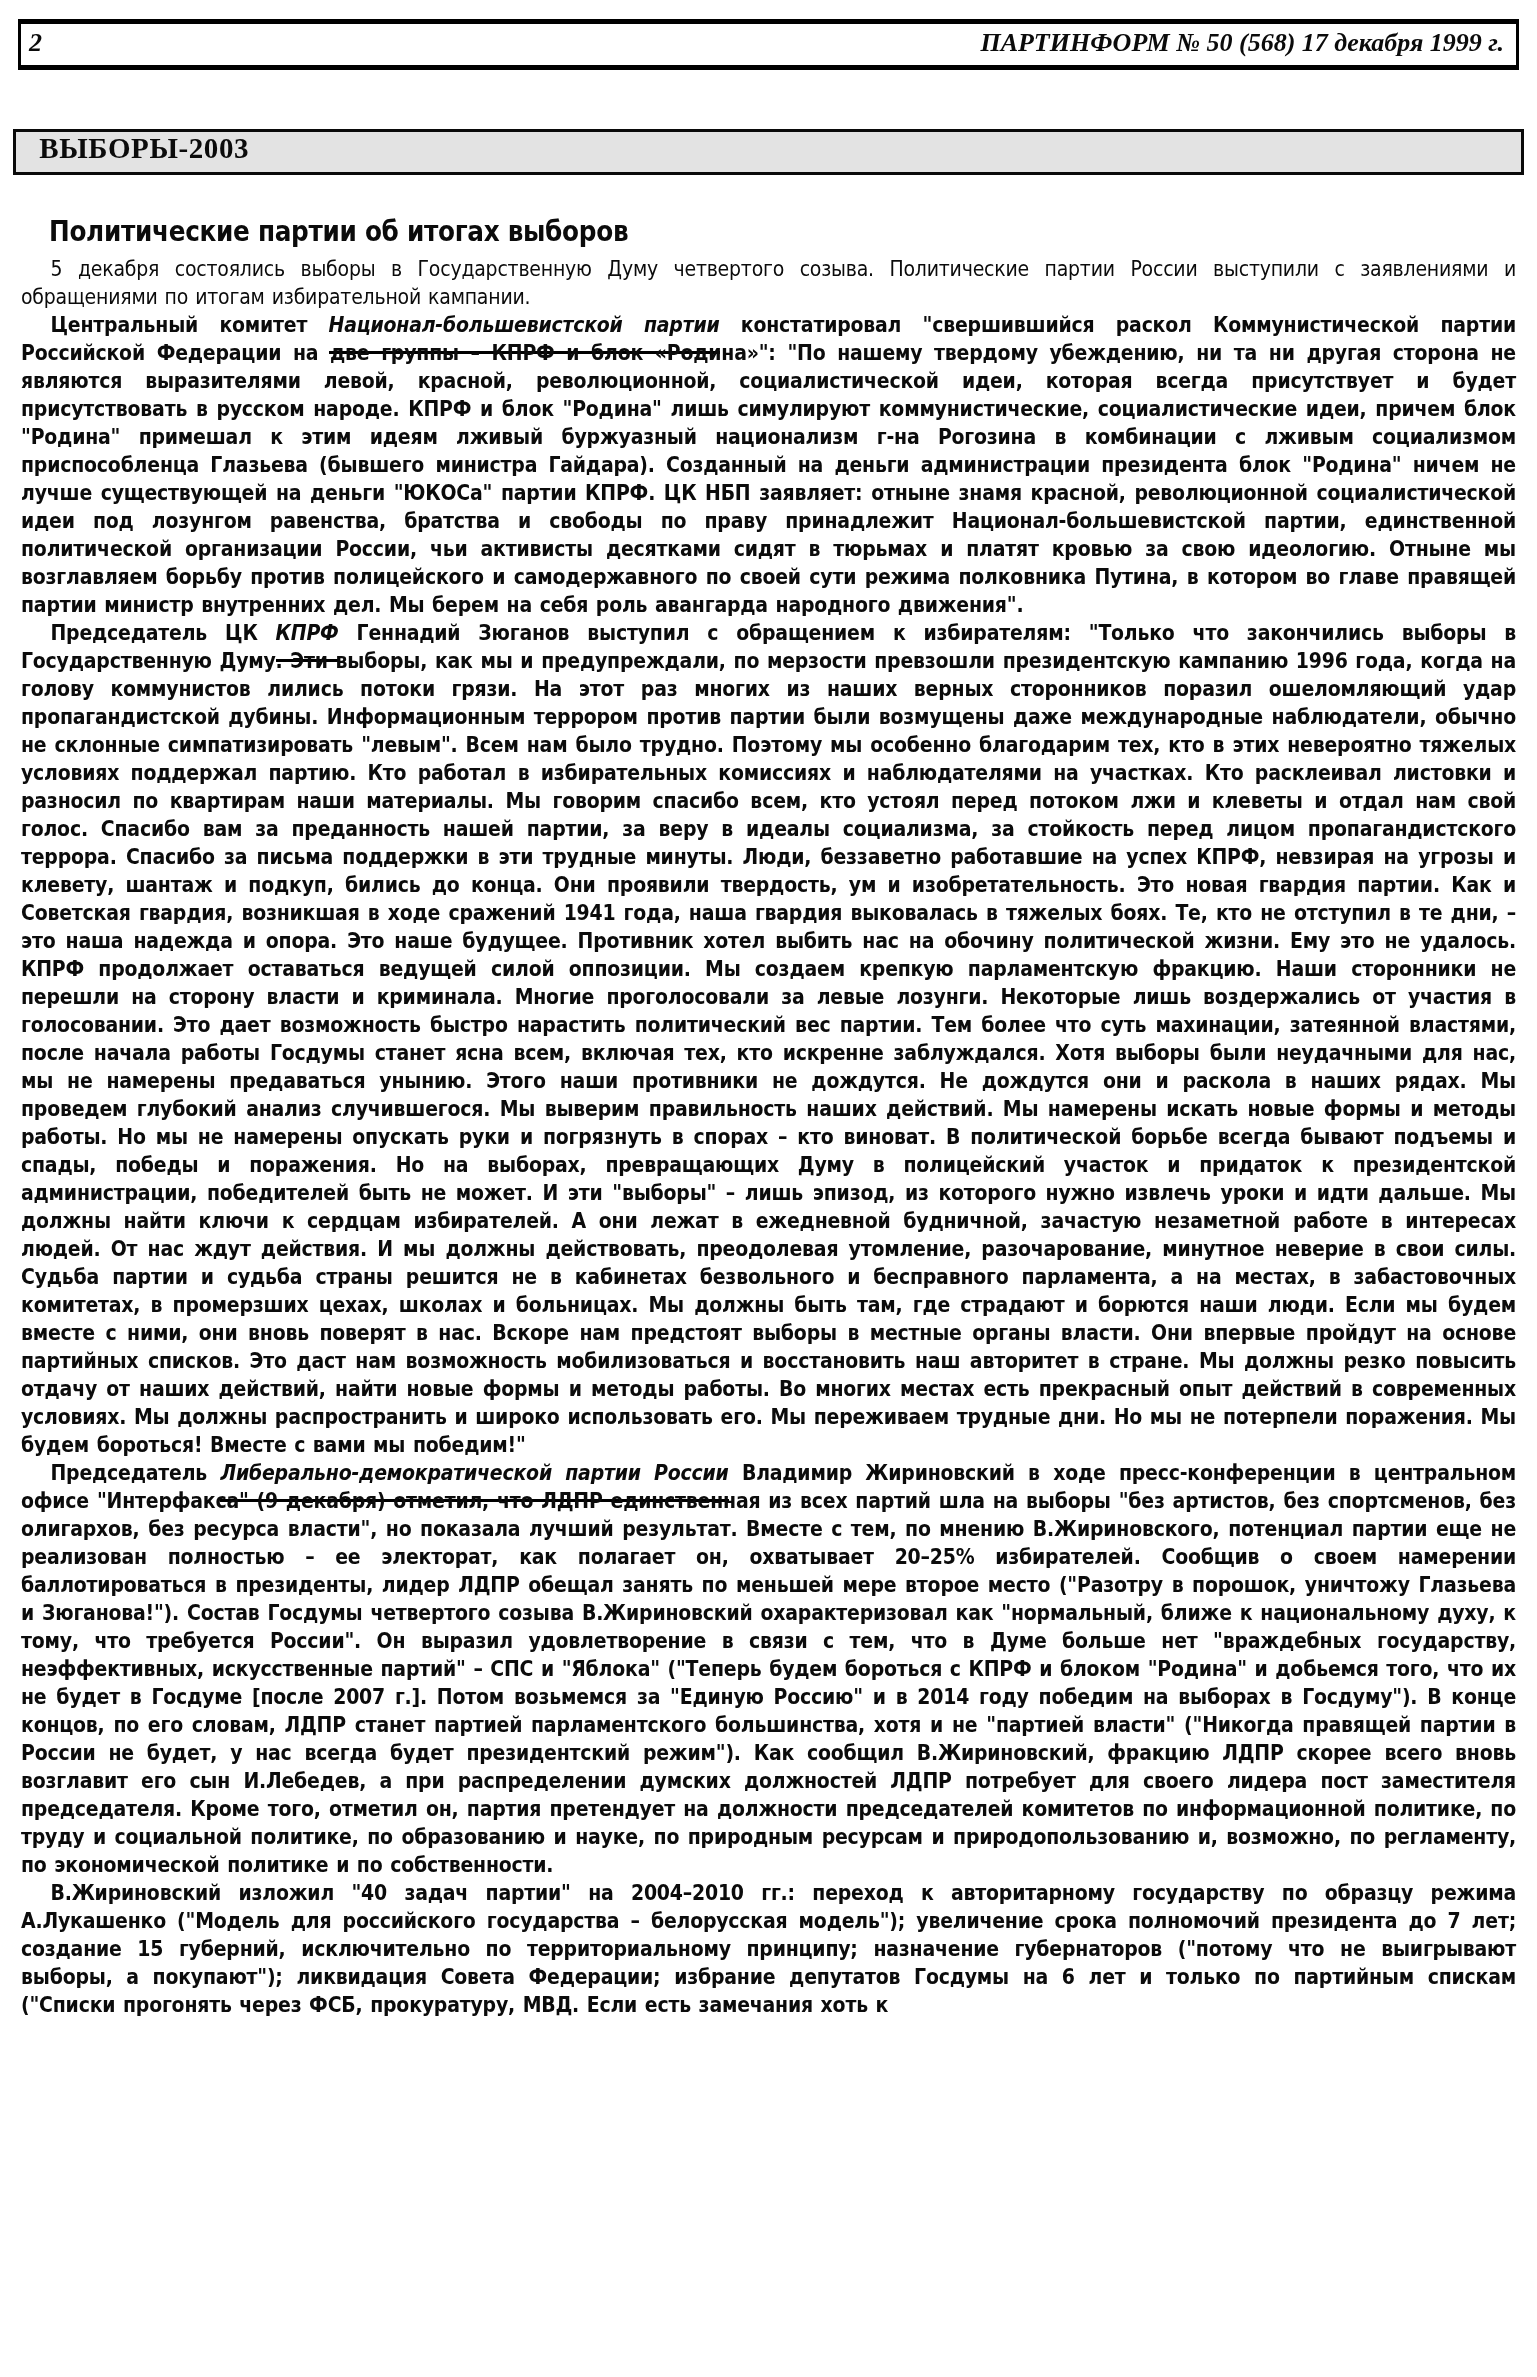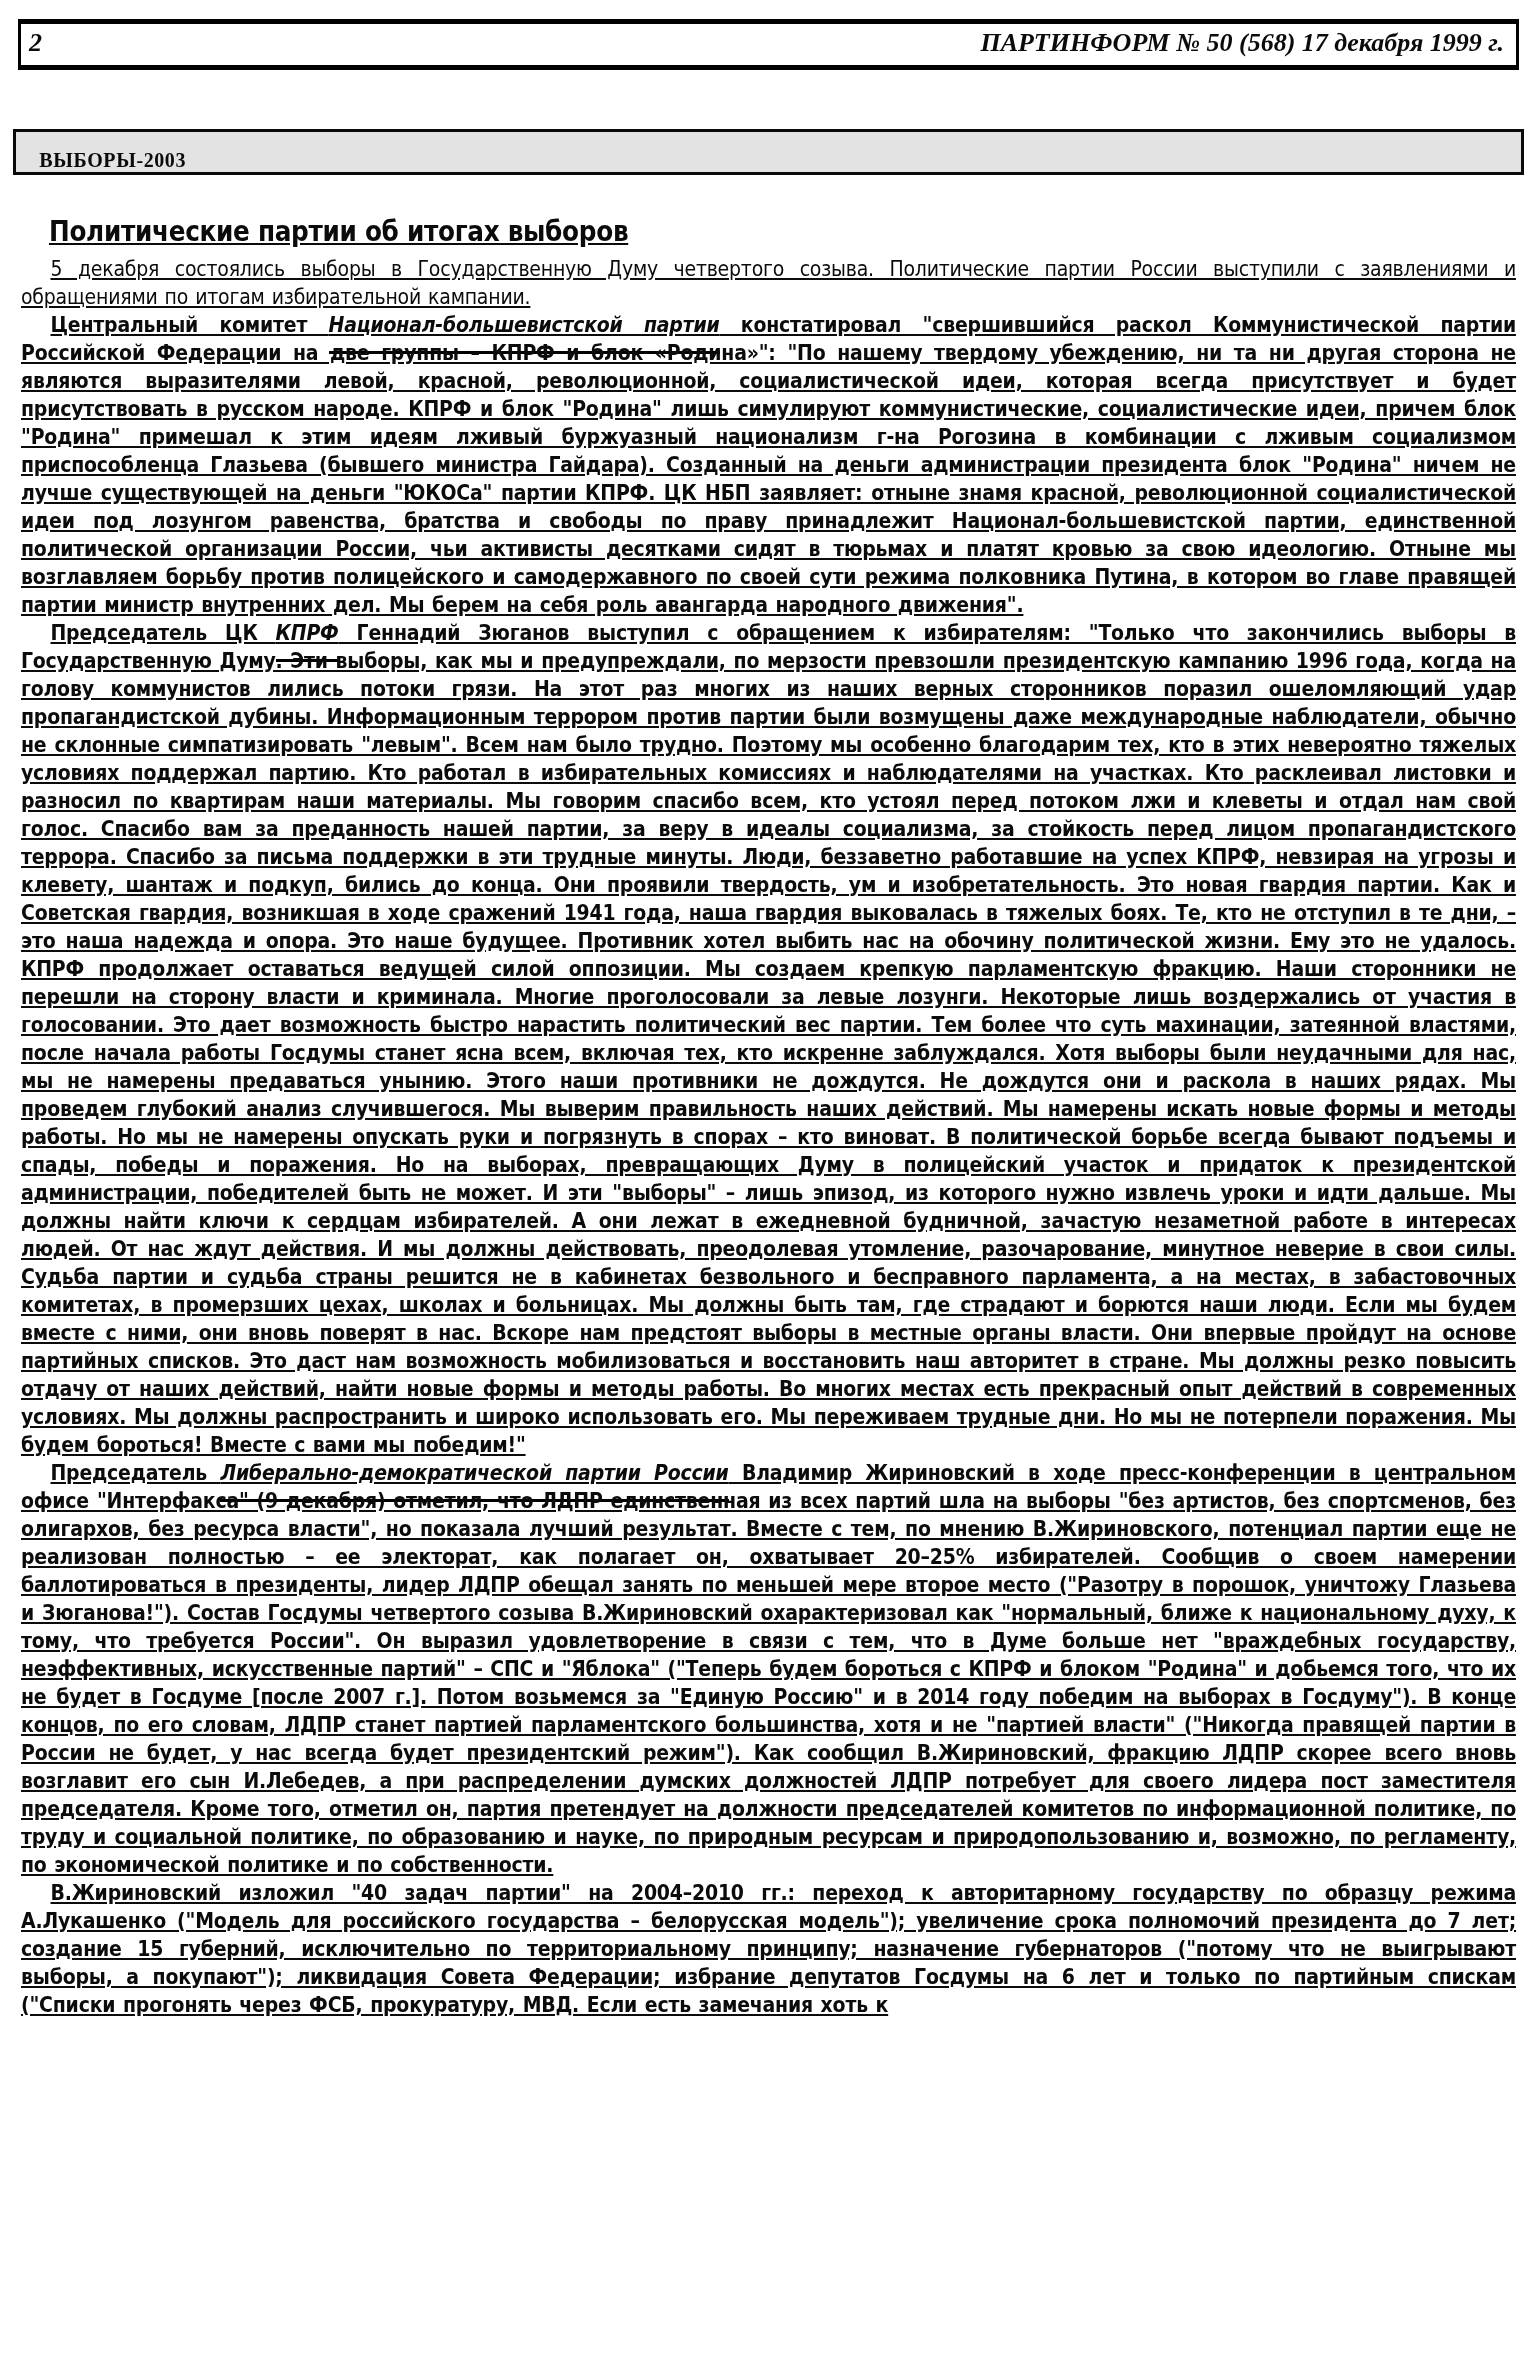--- a/index.html
+++ b/index.html
@@ -40,29 +40,29 @@
   
   .banner {
     box-sizing: border-box;
     margin-top: 59px;
     margin-left: -7.7px;
     margin-right: -7.7px;
     height: 46px;
     border: 3.2px solid #0a0a0a;
     background: #e3e3e3;
     display: flex;
-    align-items: flex-end;
+    align-items: flex-start;
     padding-left: 23px;
     font-family: "Liberation Serif", "DejaVu Serif", serif;
     font-weight: bold;
-    font-size: 20px;
+    font-size: 29px;
     letter-spacing: 0.6px;
   }
 
-  .article { margin-top: 40px; text-decoration: underline; }
+  .article { margin-top: 40px; }
 
   .title {
     font-size: 27.5px;
     font-weight: bold;
     margin: 0 0 7.7px 28px;
     letter-spacing: -0.3px;
   }
 
   .article p {
     margin: 0;

